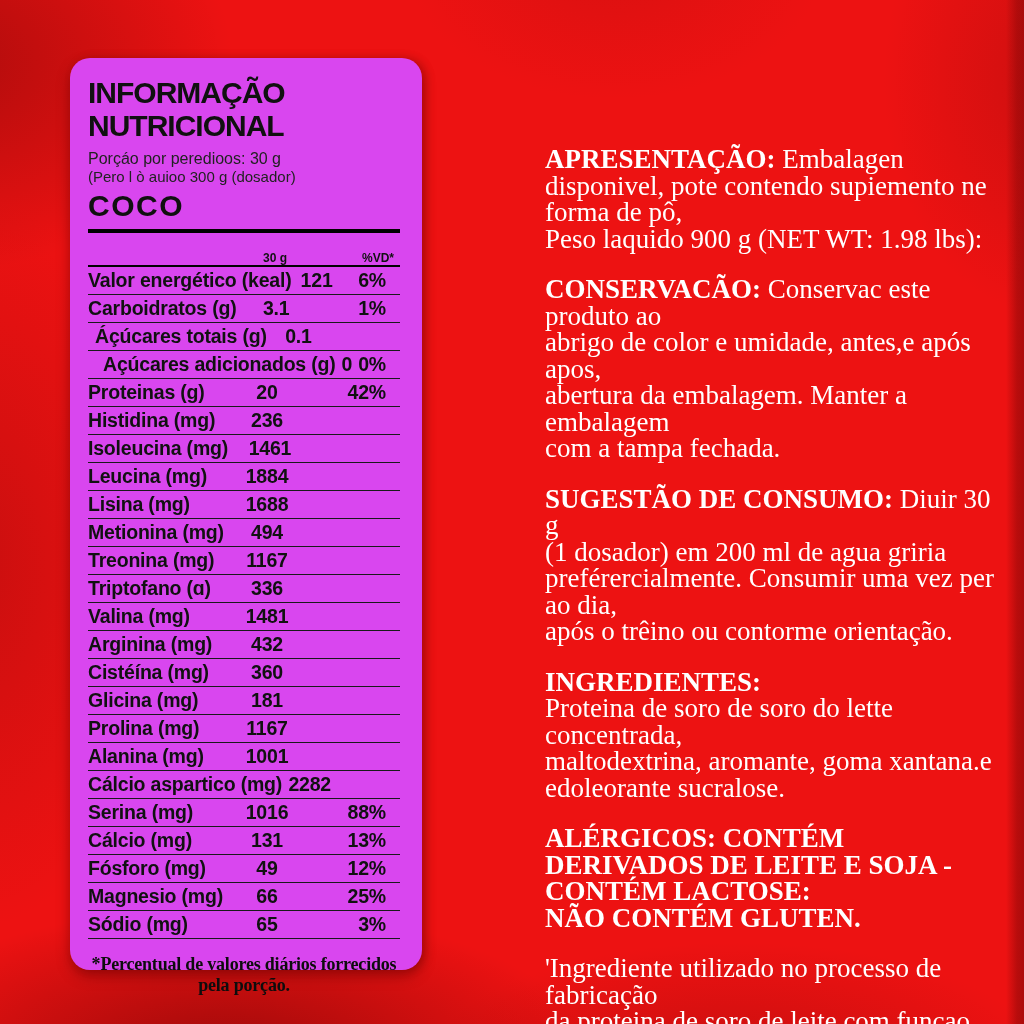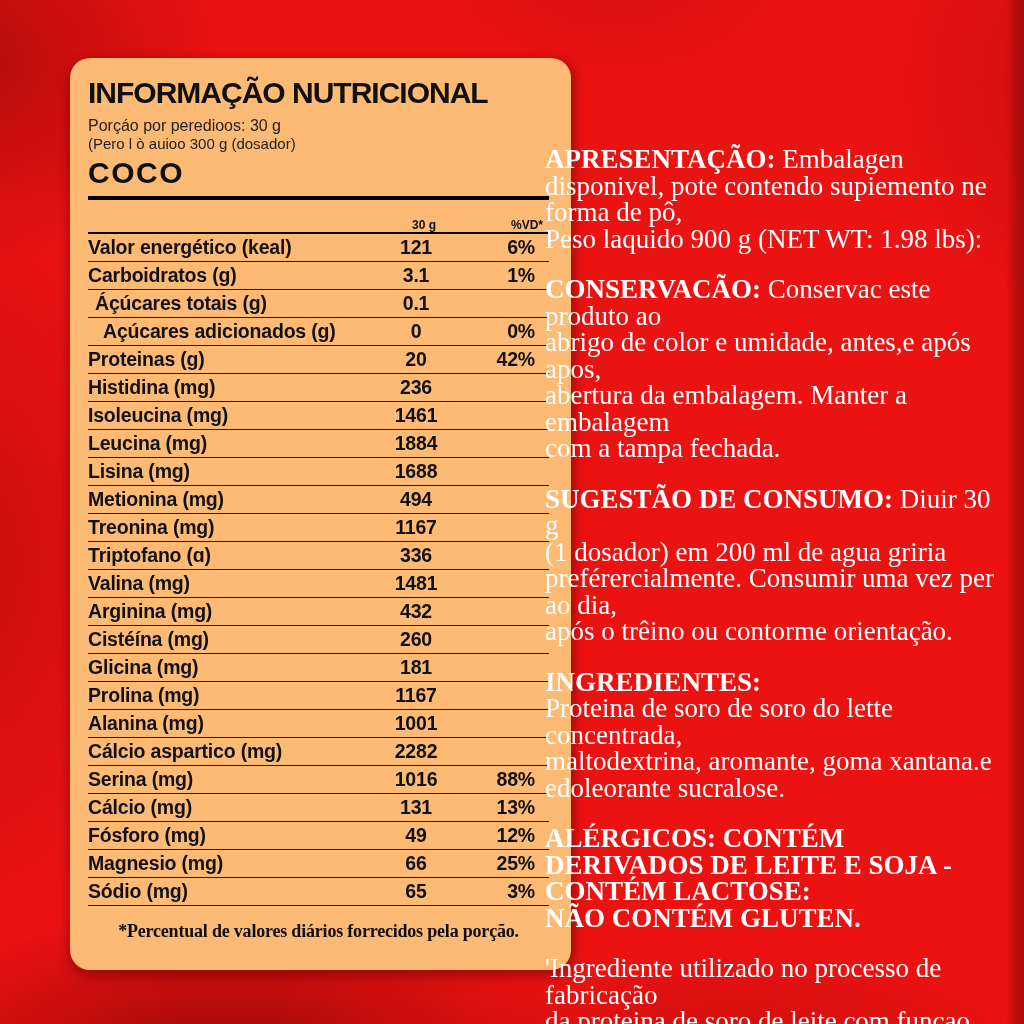--- a/index.html
+++ b/index.html
@@ -11,22 +11,22 @@
       radial-gradient(ellipse 260px 520px at -2% 55%, rgba(150,10,10,.40), transparent 70%),
       radial-gradient(ellipse 520px 210px at 22% 103%, rgba(105,4,4,.60), transparent 70%),
       radial-gradient(ellipse 430px 170px at 72% 104%, rgba(140,8,8,.38), transparent 72%),
       radial-gradient(ellipse 230px 330px at 102% 8%, rgba(150,10,10,.35), transparent 70%),
       radial-gradient(ellipse 300px 200px at 60% -4%, rgba(170,12,12,.28), transparent 70%),
       linear-gradient(to left, rgba(120,6,6,.55) 0px, rgba(120,6,6,.45) 7px, rgba(120,6,6,0) 18px),
       #ed1212;
   }
   
   .panel{
-    position:absolute;left:70px;top:58px;width:501px;height:912px;
-    background:#fdba74;border-radius:20px;box-sizing:border-box;
+    position:absolute;left:70px;top:58px;width:352px;height:912px;
+    background:#d946ef;border-radius:20px;box-sizing:border-box;
     padding:0 22px 0 18px;color:#111;
     box-shadow:0 6px 14px rgba(90,0,0,.45), 4px 0 9px rgba(120,0,0,.30);
   }
   .lbl-title{margin:18px 0 0;font-size:30px;line-height:33px;font-weight:bold;letter-spacing:-1px;color:#101010;}
   .serving1{margin-top:7px;font-size:16px;line-height:19px;color:#222;}
   .serving2{font-size:15px;line-height:18px;color:#222;}
   .flavor{margin-top:4px;font-size:30px;line-height:32px;font-weight:bold;letter-spacing:1.5px;color:#101010;}
   .thick-divider{border:0;border-top:4px solid #000;margin:7px 0 0;}
   .hdr-row{display:flex;align-items:flex-end;height:32px;border-bottom:2.5px solid #000;font-weight:bold;font-size:12px;}
   .h-label{flex:1;}
@@ -136,21 +136,21 @@
         <span class="c-amt">1481</span>
         <span class="c-dv"></span>
       </div>
       <div class="nrow">
         <span class="c-label">Arginina (mg)</span>
         <span class="c-amt">432</span>
         <span class="c-dv"></span>
       </div>
       <div class="nrow">
         <span class="c-label">Cistéína (mg)</span>
-        <span class="c-amt">260</span>
+        <span class="c-amt">360</span>
         <span class="c-dv"></span>
       </div>
       <div class="nrow">
         <span class="c-label">Glicina (mg)</span>
         <span class="c-amt">181</span>
         <span class="c-dv"></span>
       </div>
       <div class="nrow">
         <span class="c-label">Prolina (mg)</span>
         <span class="c-amt">1167</span>

